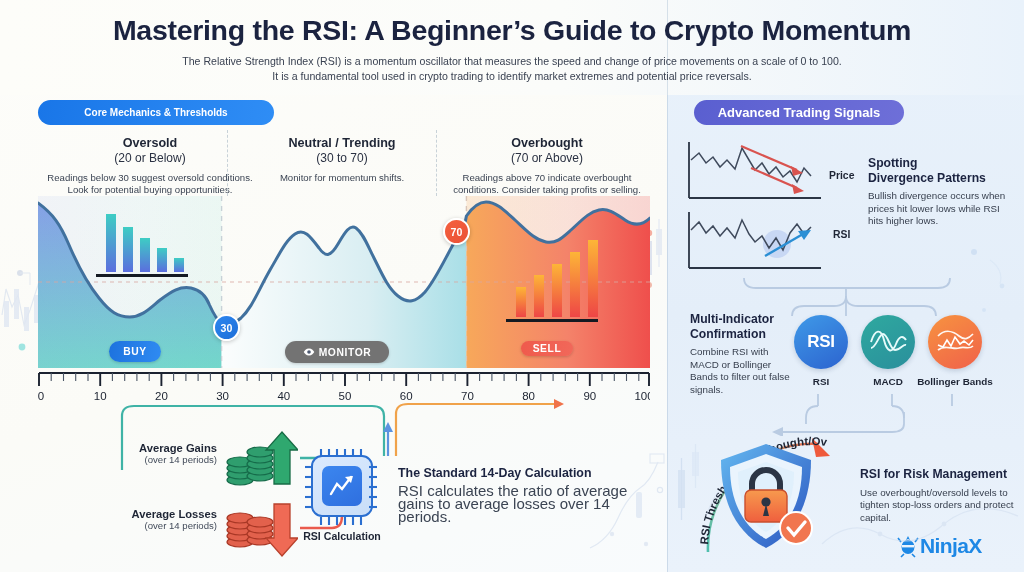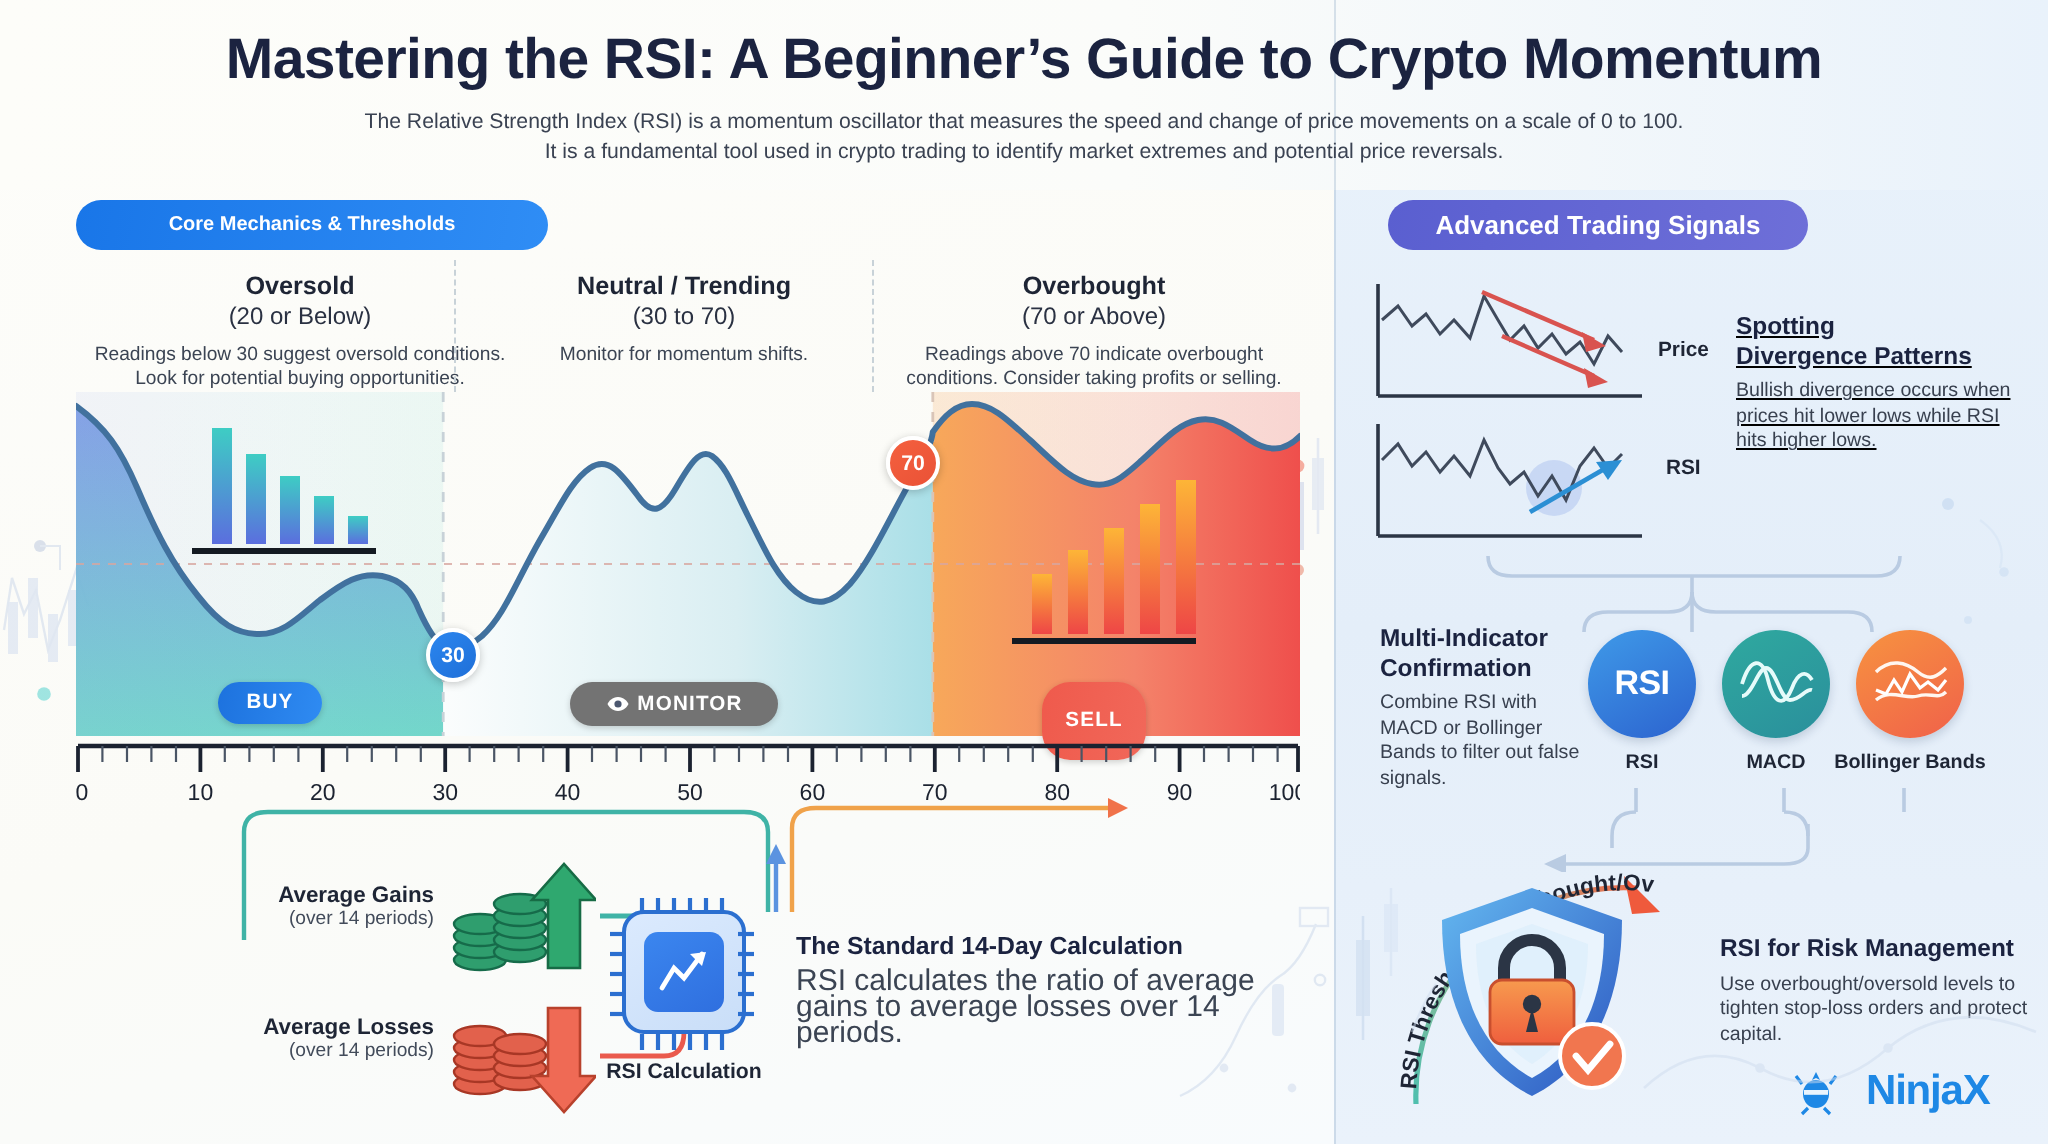--- a/index.html
+++ b/index.html
@@ -53,21 +53,21 @@
   .zdash { position:absolute; width:0; border-left:1.6px dashed #c8d2d8; }
 
   
   .cb { position:absolute; border-radius:14px; display:flex; align-items:center;
     justify-content:center; gap:4px; color:#fff; font-weight:bold; }
   .cb-buy { left:109px; top:341px; width:52px; height:21px; font-size:10.3px;
     background:linear-gradient(100deg,#1d72de,#2f8bf2); letter-spacing:.6px;
     box-shadow:0 1px 3px rgba(0,0,0,.18); }
   .cb-mon { left:285px; top:341px; width:104px; height:22px; font-size:10.3px;
     background:#737373; letter-spacing:.6px; box-shadow:0 1px 3px rgba(0,0,0,.18); }
-  .cb-sell { left:521px; top:341px; width:52px; height:39px; font-size:10.3px;
+  .cb-sell { left:521px; top:341px; width:52px; height:15px; font-size:10.3px;
     background:linear-gradient(100deg,#ef5a4c,#f1685a); letter-spacing:.6px;
     box-shadow:0 1px 3px rgba(0,0,0,.18); }
   .eye { width:12px; height:12px; }
 
   .marker { position:absolute; width:27px; height:27px; border-radius:50%;
     display:flex; align-items:center; justify-content:center; color:#fff;
     font-weight:bold; font-size:10.6px; border:2px solid #fff;
     box-shadow:0 1px 4px rgba(0,0,0,.22); }
   .m30 { left:213px; top:314px; background:linear-gradient(140deg,#2b86ef,#1f6fd8); }
   .m70 { left:443px; top:218px; background:linear-gradient(140deg,#f4603f,#ea5236); }
@@ -87,21 +87,21 @@
     font-size:10.6px; font-weight:bold; color:#1e2535; }
 
   .std { position:absolute; left:398px; top:466px; width:236px; }
   .std h4 { font-size:12.4px; font-weight:bold; color:#1b2340; }
   .std p { font-size:15px; color:#3b4453; line-height:13px; margin-top:4px; }
 
   
   .rsec { position:absolute; }
   .rsec h4 { font-size:12.2px; font-weight:bold; color:#1b2340; line-height:14.5px; }
   .rsec p { font-size:9.8px; color:#38404f; line-height:12.6px; margin-top:5px; }
-  .r1 { left:868px; top:156px; width:146px;text-decoration:underline; }
+  .r1 { left:868px; top:156px; width:146px; }
   .r2 { left:690px; top:312px; width:106px; }
   .r3 { left:860px; top:467px; width:172px; }
 
   .divchart { position:absolute; left:685px; top:138px; width:178px; height:136px; }
   .axlabel { position:absolute; font-size:10.4px; font-weight:bold; color:#1e2535; }
   .axl-price { left:829px; top:170px; }
   .axl-rsi { left:833px; top:229px; }
 
   .circ { position:absolute; width:54px; height:54px; border-radius:50%;
     display:flex; align-items:center; justify-content:center;
@@ -112,21 +112,21 @@
   .c-bb { left:928px; top:315px; background:linear-gradient(150deg,#f79340,#f0614a); }
   .clbl { position:absolute; top:376px; font-size:9.9px; font-weight:bold; color:#1e2535;
     text-align:center; }
   .cl-rsi { left:791px; width:60px; }
   .cl-macd { left:856px; width:64px; }
   .cl-bb { left:903px; width:104px; }
 
   .shield { position:absolute; left:714px; top:440px; width:104px; height:112px; }
 
   .logo { position:absolute; left:896px; top:534px; display:flex; align-items:center;
-    gap:13px; }
+    gap:0; }
   .logo .txt { font-size:21px; font-weight:bold; color:#1e88e5; letter-spacing:-.6px; }
 
   .deco { position:absolute; opacity:.5; }
 </style>
 </head>
 <body>
 
 <div id="root">
 
   <div class="bg-left"></div>

